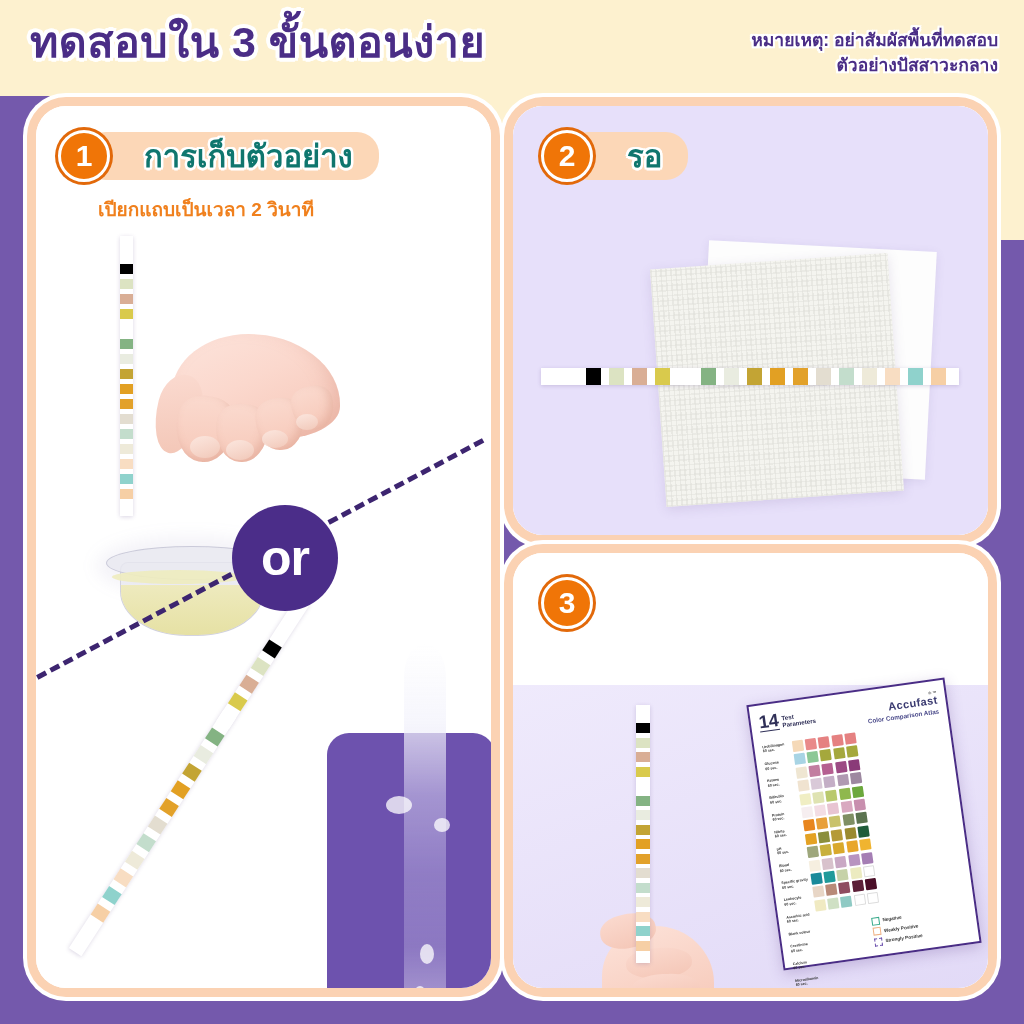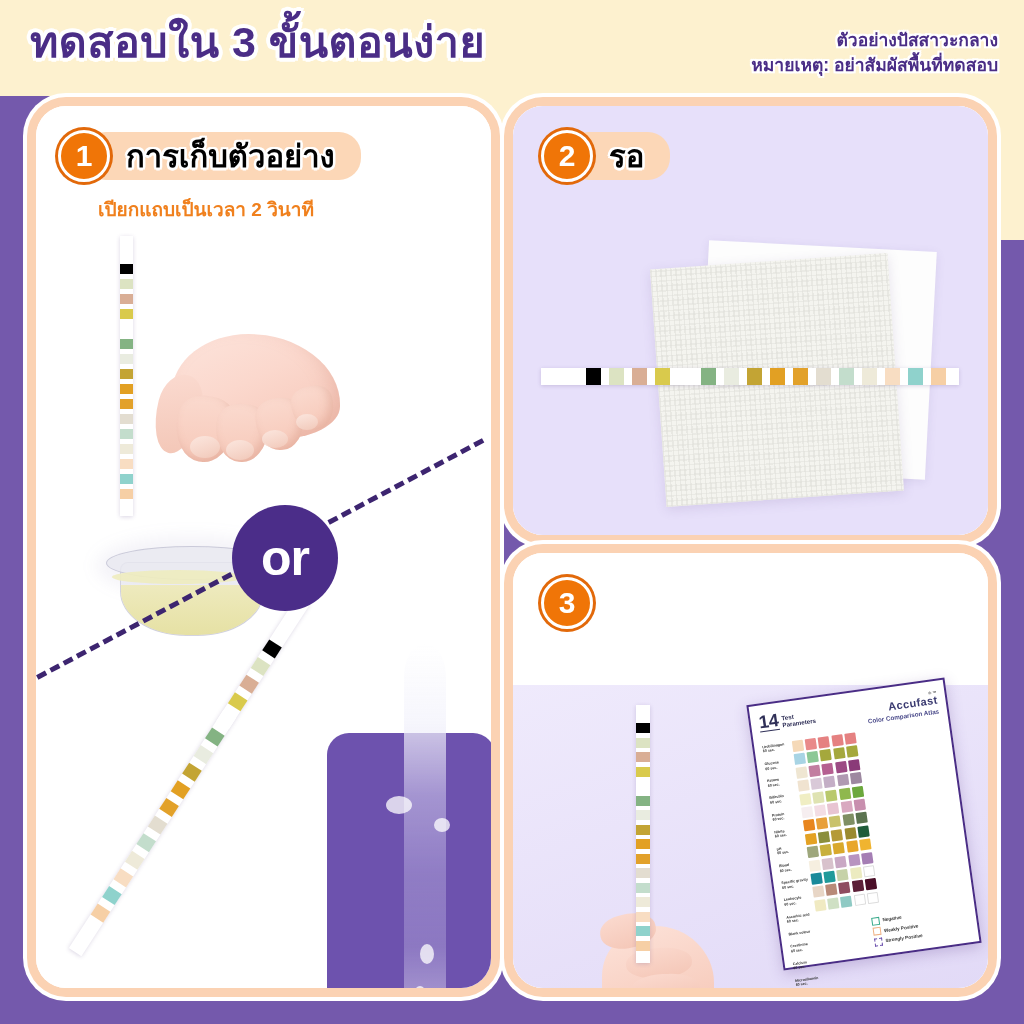--- a/index.html
+++ b/index.html
@@ -61,24 +61,25 @@
     display:flex;align-items:center;justify-content:center;
     position:relative;z-index:3;flex:none;
   }
   .step-pill{
     background:#fcd7b7;border-radius:22px;
     height:48px;display:flex;align-items:center;
     padding:0 26px 0 42px;margin-left:-26px;
     position:relative;z-index:2;
   }
   .step-pill span{
-    color:#000000;font-size:31px;font-weight:bold;line-height:1;
+    color:#0f766e;font-size:31px;font-weight:bold;line-height:1;
     text-shadow:-2px -2px 0 #fff,2px -2px 0 #fff,-2px 2px 0 #fff,2px 2px 0 #fff,
                 0 -2.5px 0 #fff,0 2.5px 0 #fff,-2.5px 0 0 #fff,2.5px 0 0 #fff;
     white-space:nowrap;
+    margin-left:18px;
   }
   .step-sub{
     position:absolute;color:#f0801d;font-weight:bold;font-size:19px;white-space:nowrap;
   }
 
   .hand{
     position:absolute;left:118px;top:218px;width:190px;height:150px;
   }
   .palm{
     position:absolute;left:18px;top:10px;width:168px;height:105px;
@@ -210,22 +211,22 @@
 <body>
 
 <div class="bg-purple"></div>
 <div class="bg-cream-right"></div>
 <div class="bg-cream-topstrip"></div>
 <div class="bg-cream"></div>
 
 <div class="header">
   <div class="title">ทดสอบใน 3 ขั้นตอนง่าย</div>
   <div class="note">
+    <div>หมายเหตุ: อย่าสัมผัสพื้นที่ทดสอบ</div>
     <div>ตัวอย่างปัสสาวะกลาง</div>
-    <div>หมายเหตุ: อย่าสัมผัสพื้นที่ทดสอบ</div>
   </div>
 </div>
 
 <div class="card" id="card1">
   <div class="card-inner">
 
     <div class="step-head" style="left:22px;top:24px;">
       <div class="step-num">1</div>
       <div class="step-pill">
         <span>การเก็บตัวอย่าง</span>

